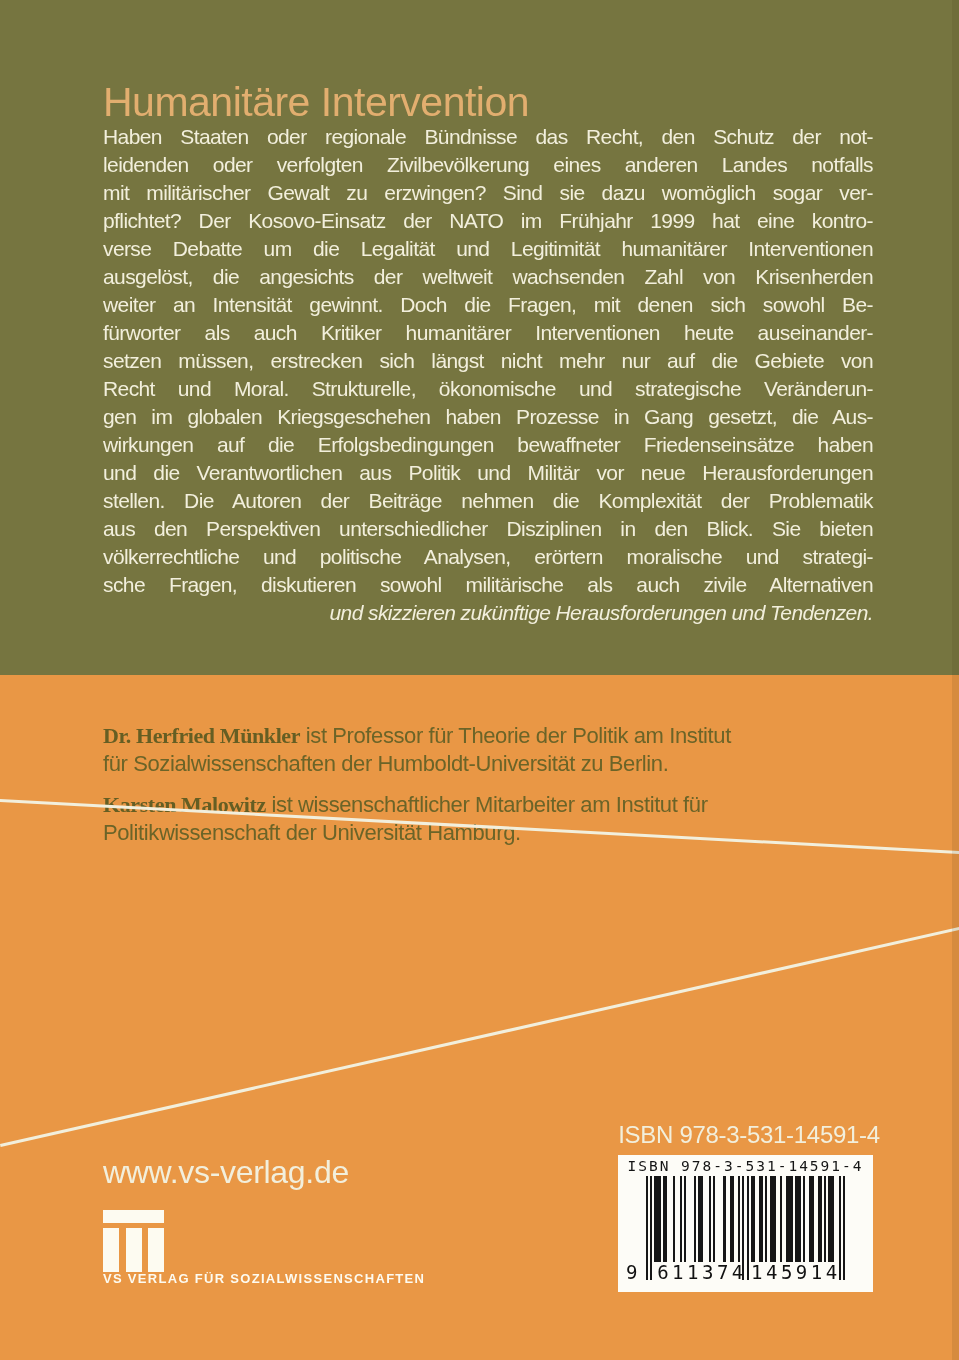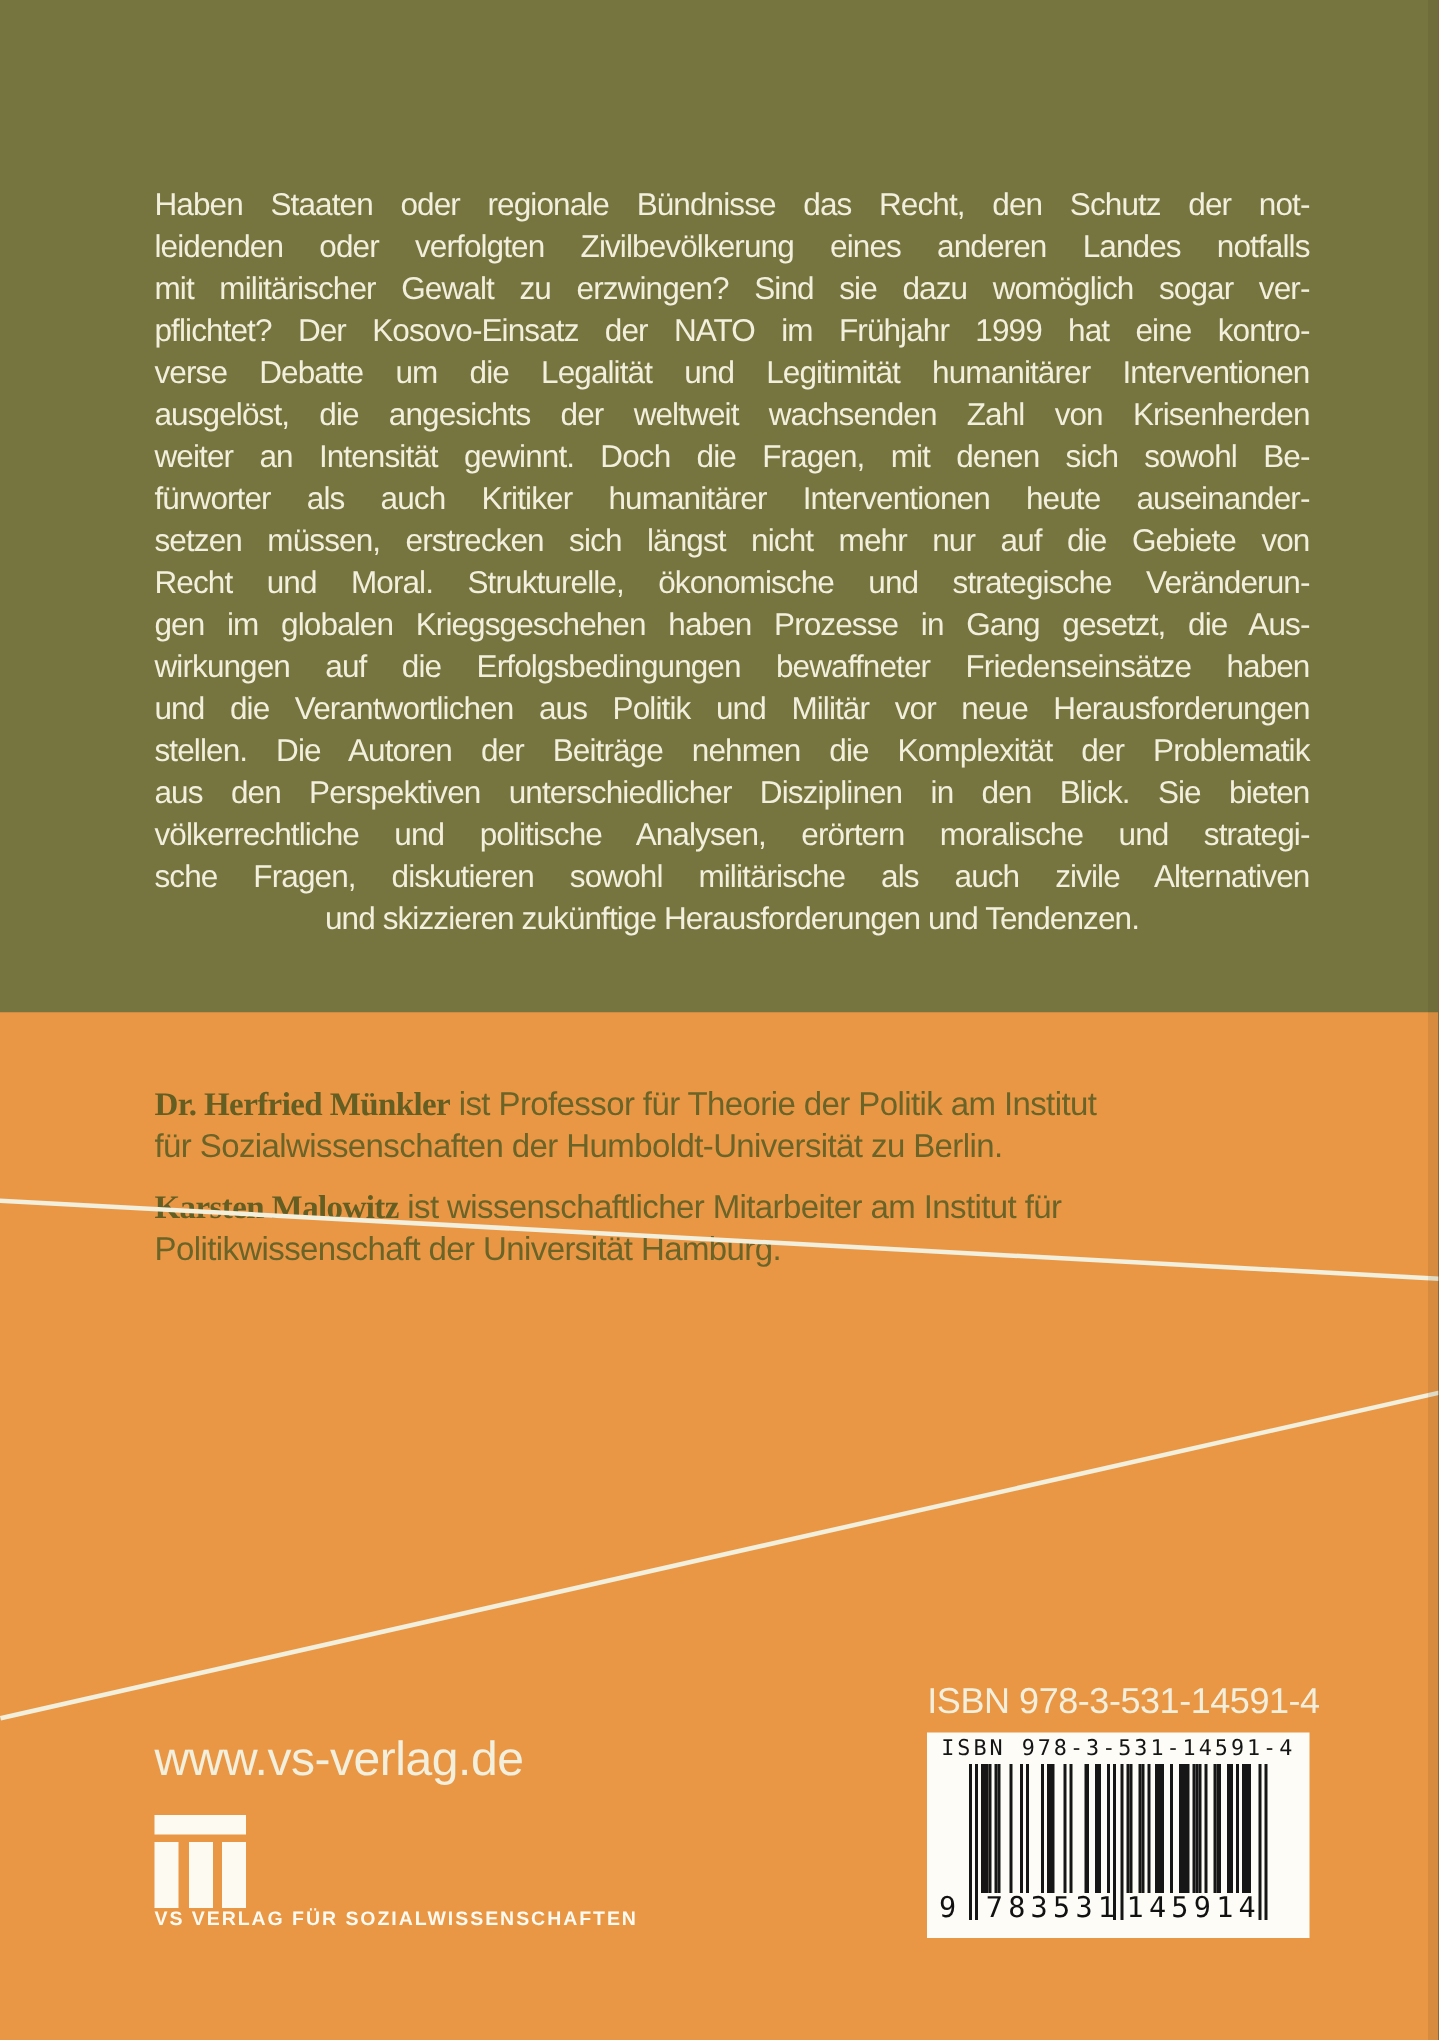--- a/index.html
+++ b/index.html
@@ -34,21 +34,22 @@
     font-size:21px;line-height:28px;letter-spacing:-0.6px;
     color:var(--cream,#F2EFDC);
   }
   .synopsis-main{
     white-space:pre-line;
     text-align:justify;
     text-align-last:justify;
   }
   .synopsis-end{
     white-space:pre-line;
-    text-align:center;
+    text-align:right;
+    font-style:italic;
   }
   .bio{
     position:absolute;left:103px;width:760px;
     font-size:22px;line-height:28px;letter-spacing:-0.4px;
     color:var(--biotext,#6B6428);
     white-space:pre-line;
     margin:0;
   }
   .bio strong{font-weight:700;color:var(--bioname,#655E23);font-family:Liberation Serif, serif;}
   .bio-1{top:722px;}
@@ -124,20 +125,21 @@
   }
 </style>
 </head>
 <body>
 
 <div class="cover">
 
   <div class="olive-section"></div>
   <div class="orange-section"></div>
 
+  <h1 class="book-title">Humanitäre Intervention</h1>
 
   <div class="synopsis">
     <div class="synopsis-main">Haben Staaten oder regionale Bündnisse das Recht, den Schutz der not-
 leidenden oder verfolgten Zivilbevölkerung eines anderen Landes notfalls
 mit militärischer Gewalt zu erzwingen? Sind sie dazu womöglich sogar ver-
 pflichtet? Der Kosovo-Einsatz der NATO im Frühjahr 1999 hat eine kontro-
 verse Debatte um die Legalität und Legitimität humanitärer Interventionen
 ausgelöst, die angesichts der weltweit wachsenden Zahl von Krisenherden
 weiter an Intensität gewinnt. Doch die Fragen, mit denen sich sowohl Be-
 fürworter als auch Kritiker humanitärer Interventionen heute auseinander-
@@ -260,21 +262,21 @@
         <span class="module bar"></span>
         <span class="module bar"></span>
         <span class="module"></span>
         <span class="module"></span>
         <span class="module bar guard"></span>
         <span class="module guard"></span>
         <span class="module bar guard"></span>
       </div>
     <div class="barcode-digits">
       <span class="digit-prefix">9</span>
-      <span class="digit-left">783531</span>
+      <span class="digit-left">611374</span>
       <span class="digit-right">145914</span>
     </div>
   </div>
 
   <div class="publisher-logo">
     <div class="logo-roof"></div>
     <div class="logo-col c1"></div>
     <div class="logo-col c2"></div>
     <div class="logo-col c3"></div>
   </div>

